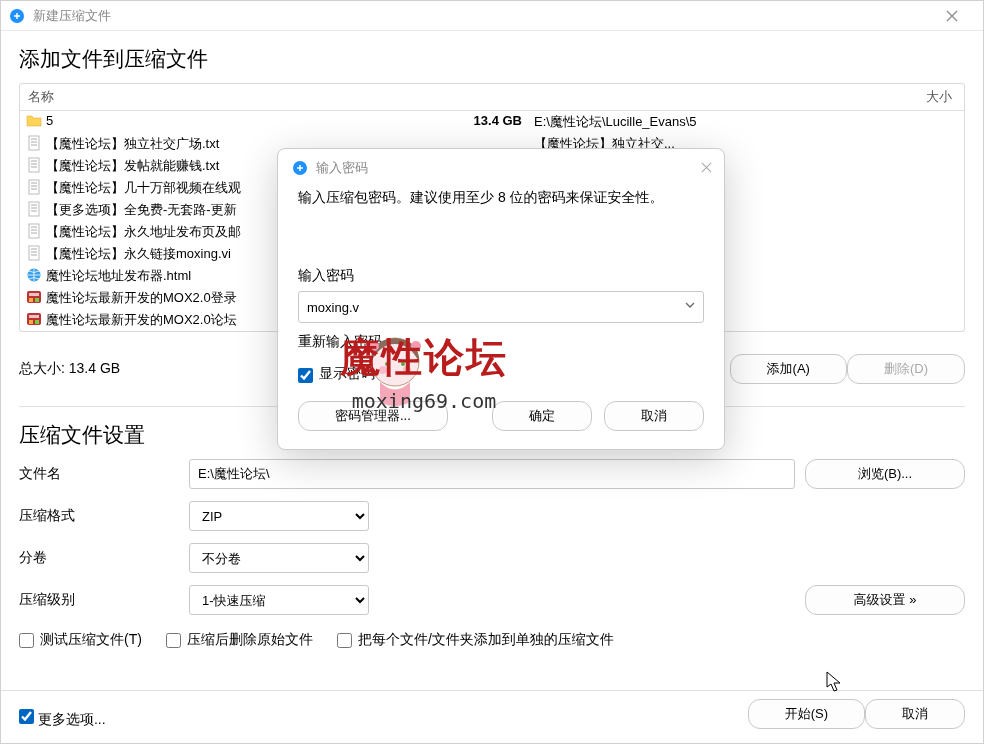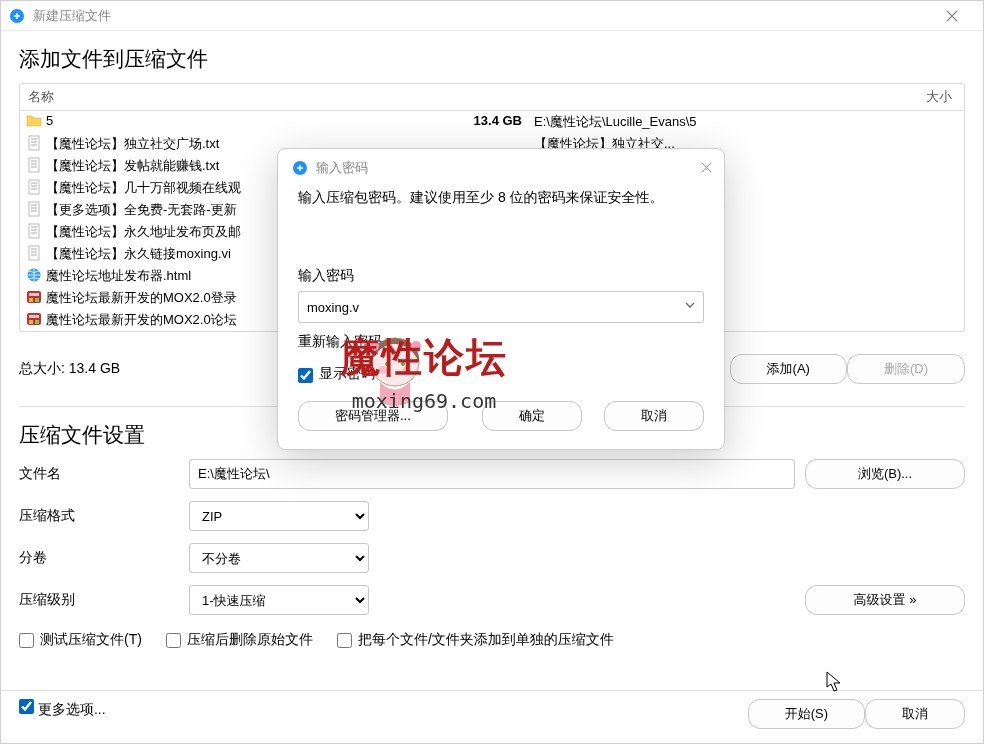--- a/index.html
+++ b/index.html
@@ -39,40 +39,40 @@
 
 .formgrid { display: grid; grid-template-columns: 160px 1fr auto; gap: 12px 10px; align-items: center; font-size: 14px; }
 .formgrid label { font-size: 14px; }
 .tin { height: 30px; border: 1px solid #c9c9c9; border-radius: 3px; padding: 0 8px; font-size: 13px; width: 100%; }
 .sel { height: 30px; border: 1px solid #c9c9c9; border-radius: 3px; padding: 0 8px; font-size: 13px; width: 180px; background: #fff; }
 
 .chkrow { display: flex; gap: 24px; font-size: 14px; padding: 8px 0; align-items: center; }
 .chkrow label { display: flex; align-items: center; gap: 6px; }
 .chk { width: 15px; height: 15px; }
 
-.footer { display: flex; align-items: flex-start; padding: 8px 18px 14px 18px; font-size: 14px; }
+.footer { display: flex; align-items: flex-end; padding: 8px 18px 14px 18px; font-size: 14px; }
 .footer .spacer { flex: 1; }
 .morechk { accent-color: #0067c0; }
 
 
 .modal { position: absolute; left: 277px; top: 148px; width: 448px; background: #fff; border: 1px solid #ccc; border-radius: 8px; box-shadow: 0 10px 40px rgba(0,0,0,0.2); z-index: 10; }
 .modal .mtitle { display: flex; align-items: center; padding: 10px 12px 8px 14px; font-size: 13px; color: #888; }
 .modal .mtitle .ticon { width: 16px; height: 16px; margin-right: 8px; }
 .modal .mtitle .spacer { flex: 1; }
 .modal .mbody { padding: 4px 20px 18px 20px; font-size: 14px; }
 .modal .hint { margin-bottom: 60px; }
 .modal .flabel { font-size: 14px; margin-bottom: 6px; margin-top: 10px; }
 .modal .pin { width: 100%; height: 32px; border: 1px solid #c9c9c9; border-radius: 3px; padding: 0 8px; font-size: 13px; }
 .modal .combobox { position: relative; }
 .modal .combobox .caret { position: absolute; right: 8px; top: 8px; pointer-events: none; }
 .modal .chkline { display: flex; align-items: flex-end; gap: 6px; margin: 14px 0 18px 0; }
 .modal .chkline input { accent-color: #0067c0; width: 15px; height: 15px; }
 .modal .mbtns { display: flex; gap: 10px; justify-content: space-between; }
 .modal .mbtns .btn { flex: 0 0 auto; min-width: 120px; }
-.modal .mbtns .rgroup { display: flex; gap: 22px; }
+.modal .mbtns .rgroup { display: flex; gap: 12px; }
 
 
 .watermark { position: absolute; left: 340px; top: 330px; z-index: 20; pointer-events: none; font-family: sans-serif; text-align: center; }
 .watermark .wm1 { font-size: 40px; font-weight: bold; color: #b91c1c; letter-spacing: 2px; }
 .watermark .wm2 { font-size: 20px; color: #333; font-family: monospace; margin-top: 4px; }
 .mascot { position: absolute; left: 350px; top: 322px; width: 90px; height: 90px; z-index: 20; pointer-events: none; }
 
 .cursor { position: absolute; left: 826px; top: 671px; z-index: 30; pointer-events: none; }
 </style>
 </head>

